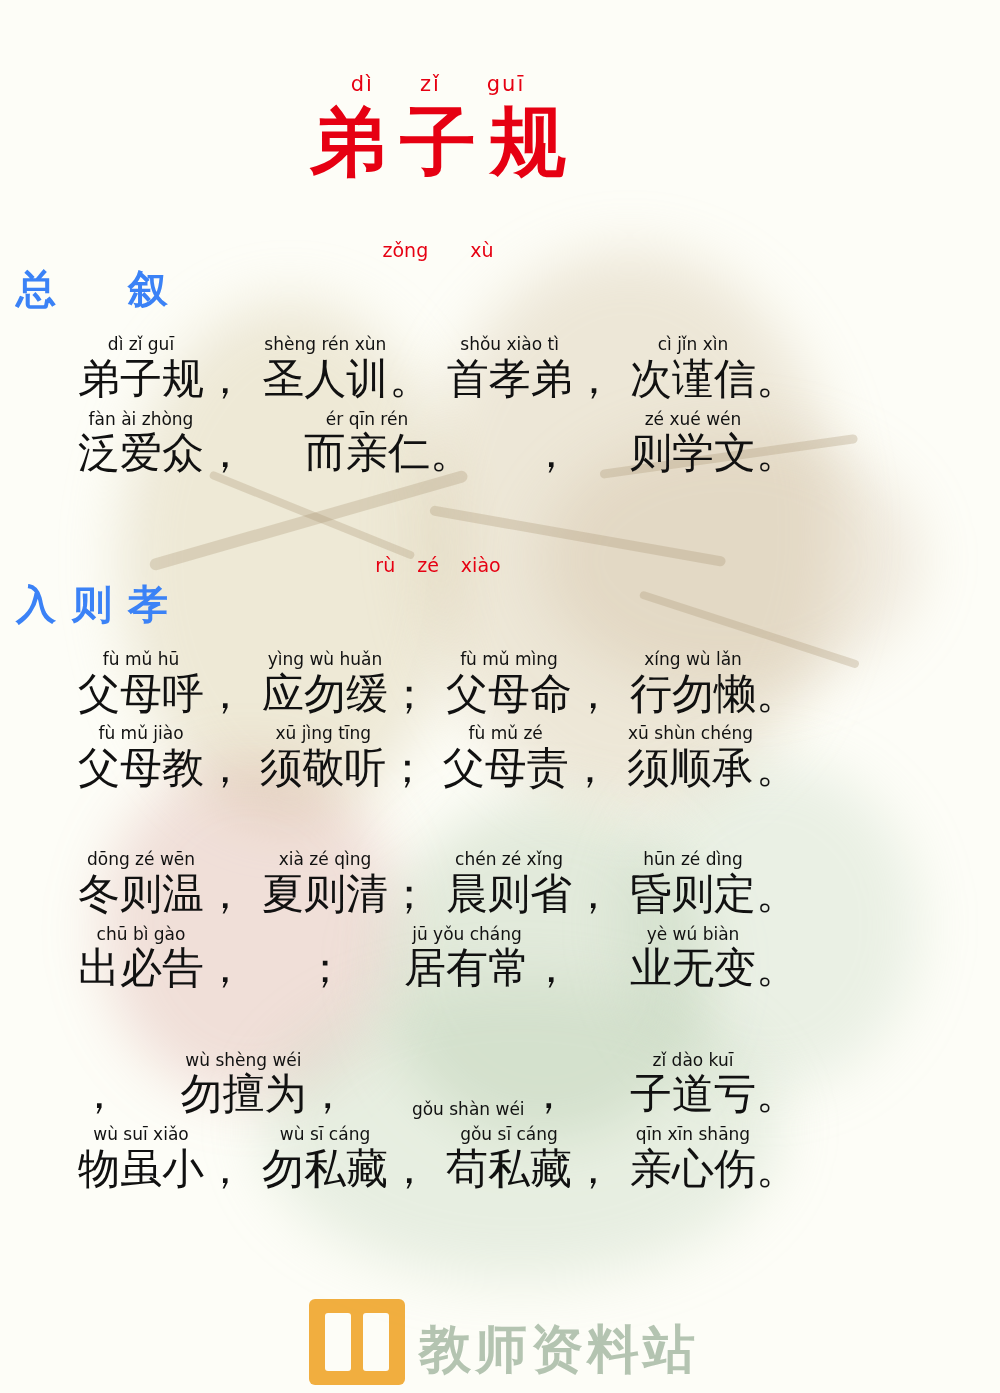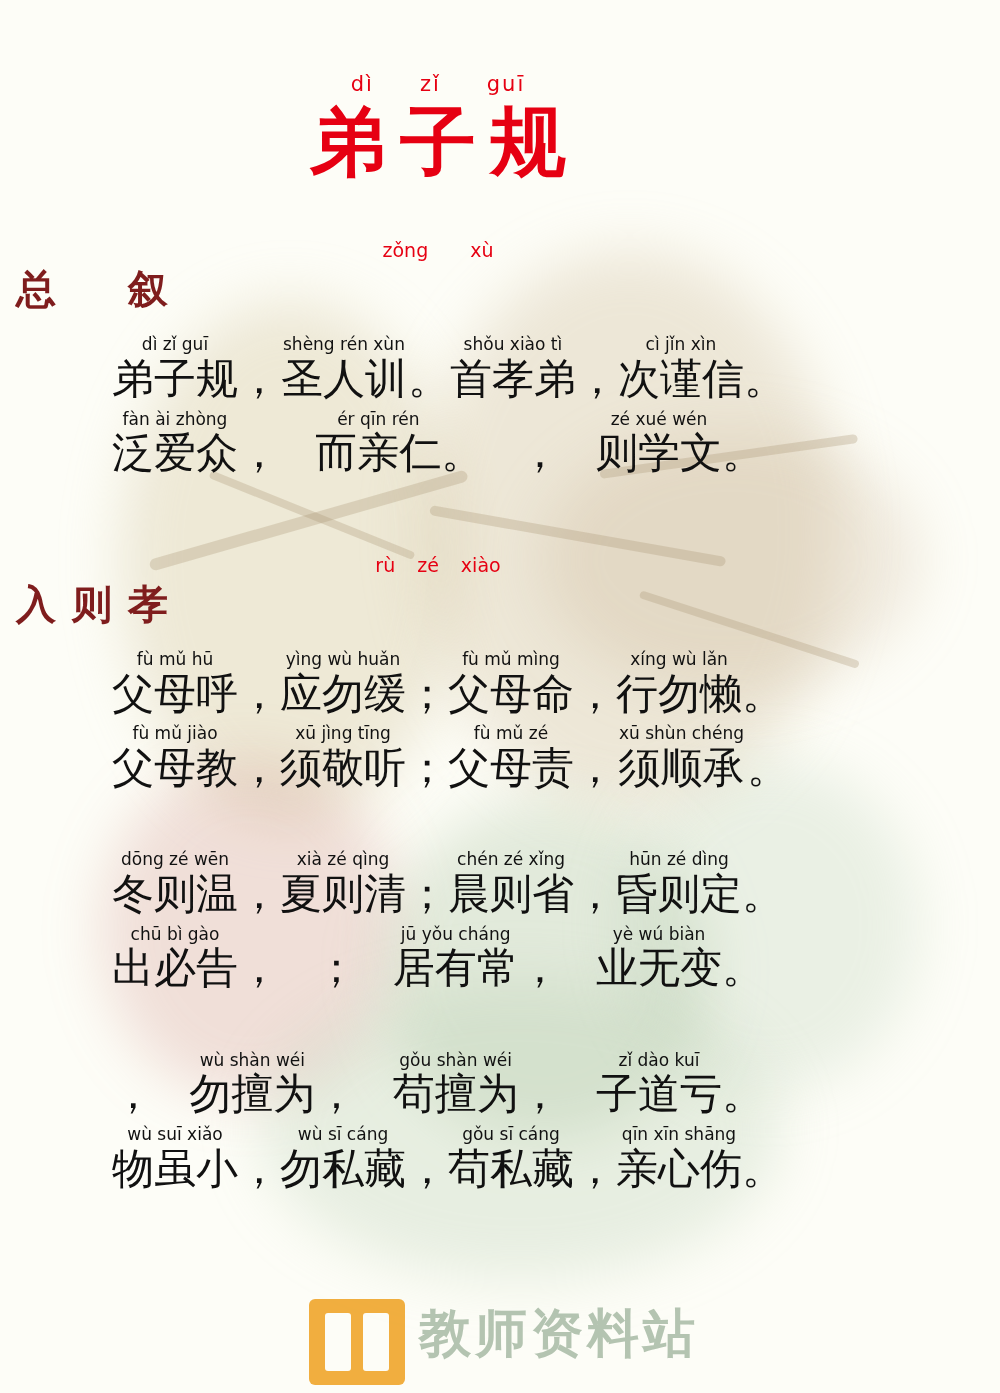--- a/index.html
+++ b/index.html
@@ -46,21 +46,21 @@
   .br4 { left: 210px; top: 470px; width: 220px; height: 8px;  transform: rotate(22deg); }
   .br5 { left: 640px; top: 590px; width: 230px; height: 8px;  transform: rotate(18deg); }
 
   
   .watermark {
     position: absolute;
     left: 8px;
     right: 0;
     bottom: 8px;
     display: flex;
-    align-items: flex-start;
+    align-items: flex-end;
     justify-content: center;
     gap: 14px;
     z-index: 1;
     pointer-events: none;
   }
   .wm-logo {
     width: 96px;
     height: 86px;
     background: #f0a830;
     border-radius: 6px;
@@ -130,31 +130,31 @@
     color: #e60012;
     font-size: 19px;
     font-family: "DejaVu Sans", sans-serif;
     display: flex;
     justify-content: center;
     gap: 42px;
     margin-bottom: 1px;
   }
   .section-pinyin.tight { gap: 22px; }
   .section-han {
-    color: #7f1d1d;
+    color: #3b82f6;
     font-size: 40px;
     font-weight: bold;
     letter-spacing: 16px;
     font-family: "DejaVu Sans", sans-serif;
     text-indent: 16px;
   }
 
   .verses {
     margin-top: 18px;
-    padding: 0 112px;
+    padding: 0 78px;
   }
   .stanza { margin-bottom: 34px; }
   .stanza.gap { margin-bottom: 58px; }
   .line {
     display: flex;
     justify-content: space-between;
     align-items: flex-end;
     margin-bottom: 6px;
   }
   .phrase {
@@ -429,29 +429,28 @@
         </div>
       </div>
 
       <div class="stanza">
         <div class="line">
           <div class="phrase">
             <span class="punct">，</span>
           </div>
           <div class="phrase">
             <div class="unit">
-              <span class="py">wù shàn wéi</span>
+              <span class="py">wù shèng wéi</span>
               <span class="hz">勿擅为</span>
             </div>
             <span class="punct">，</span>
           </div>
           <div class="phrase">
             <div class="unit">
               <span class="py">gǒu shàn wéi</span>
-              <span class="hz">苟擅为</span>
             </div>
             <span class="punct">，</span>
           </div>
           <div class="phrase">
             <div class="unit">
               <span class="py">zǐ  dào  kuī</span>
               <span class="hz">子道亏</span>
             </div>
             <span class="punct">。</span>
           </div>

